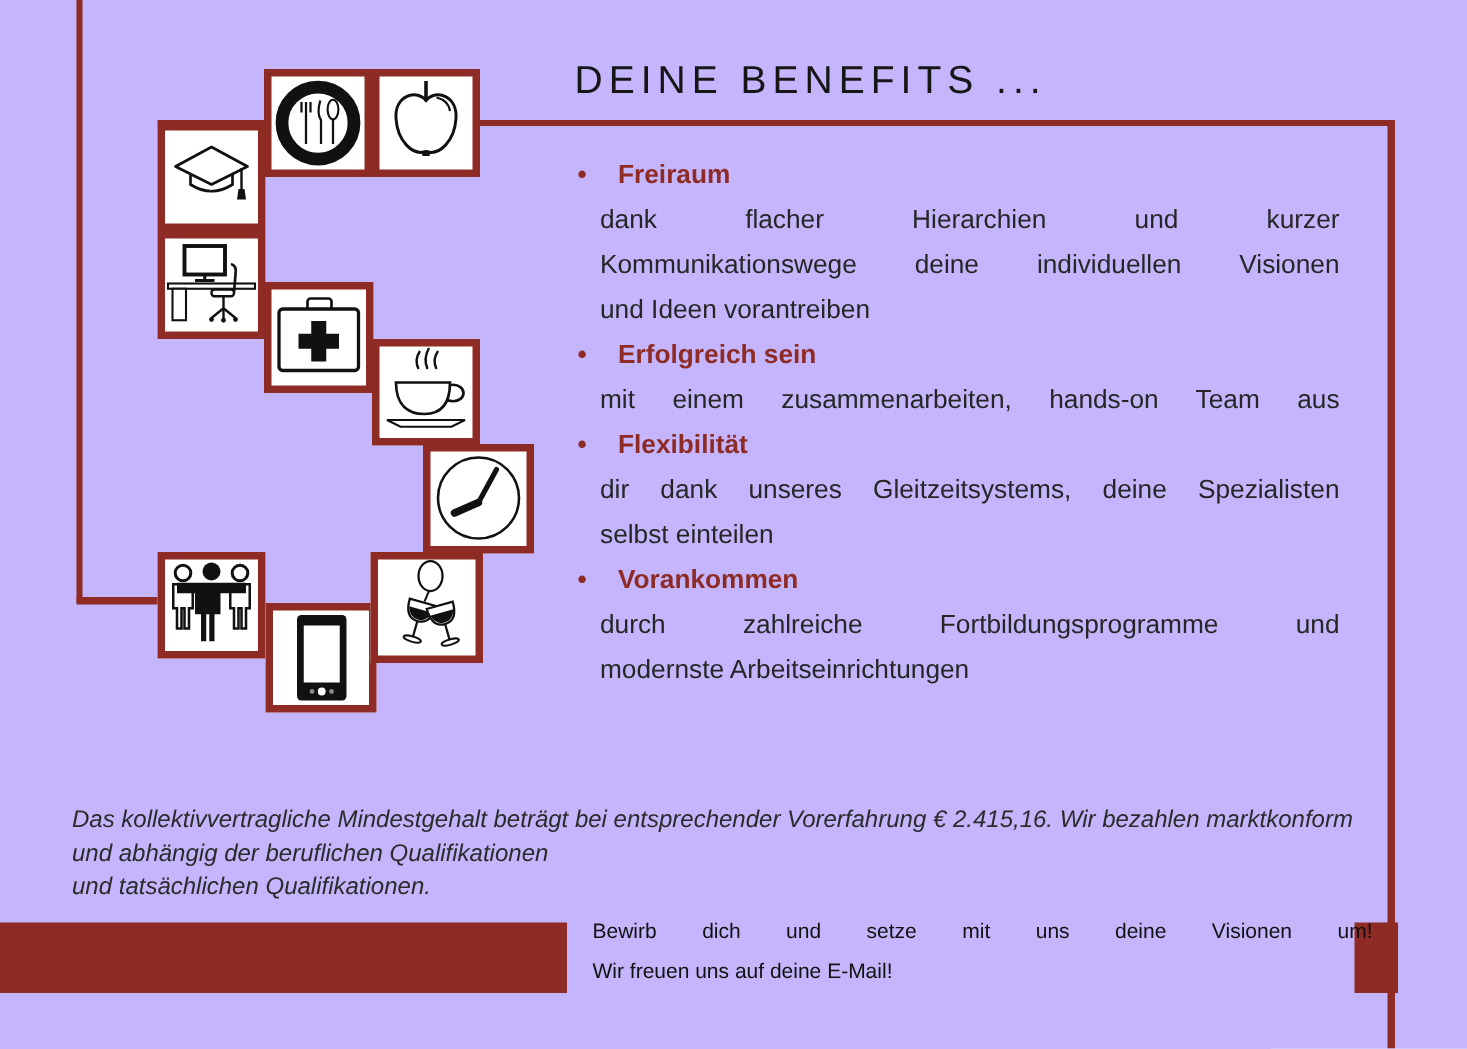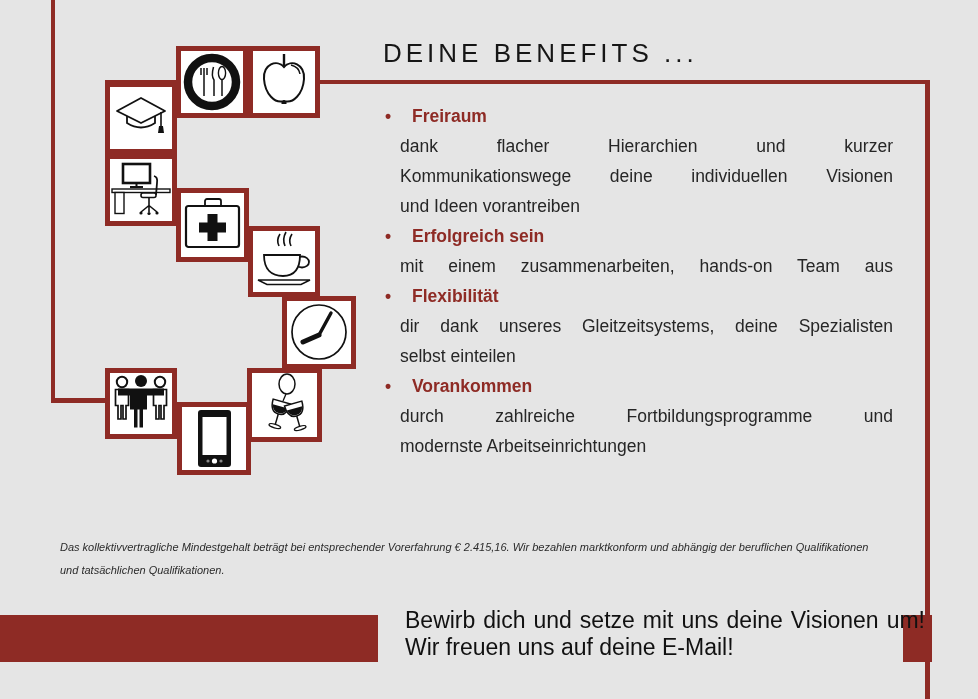--- a/index.html
+++ b/index.html
@@ -1,43 +1,43 @@
 <!DOCTYPE html>
 <html><head>
 <meta charset="utf-8">
 <style>
   :root { --red:#8e2b25; --ink:#222; }
   * { margin:0; padding:0; box-sizing:border-box; }
   body { background:#fff; font-family:"Liberation Sans","DejaVu Sans",sans-serif; }
-  .page { position:relative; width:978px; height:699px; background:#e5e5e5; overflow:hidden; }
+  .page { position:relative; width:978px; height:699px; background:#c4b5fd; overflow:hidden; }
 
   .rline { position:absolute; background:var(--red); }
 
   .tile { position:absolute; background:#fff; border:5px solid var(--red);
           display:flex; align-items:center; justify-content:center; }
   .tile svg { display:block; }
 
   .title { position:absolute; left:383px; top:38px; font-size:26px; letter-spacing:4px;
            font-weight:300; color:#161616; white-space:nowrap; }
 
   .benefits { position:absolute; left:385px; top:101px; width:520px;
               font-size:17.5px; line-height:30px; color:#262626; }
   .benefit-head { display:flex; }
   .dot { width:27px; color:var(--red); font-weight:bold; }
   .head { font-weight:bold; color:var(--red); }
   .bline { margin-left:15px; width:493px; text-align:justify; text-align-last:justify; }
   .bline.last { text-align-last:left; }
 
-  .legal { position:absolute; left:60px; top:536px; width:880px; font-style:italic;
-           font-size:11px; line-height:22.5px; color:#2b2b2b; }
+  .legal { position:absolute; left:48px; top:536px; width:880px; font-style:italic;
+           font-size:16px; line-height:22.5px; color:#2b2b2b; }
 
   .cta-bar-left  { position:absolute; left:0;   top:615px; width:378px; height:47px; background:var(--red); }
   .cta-block-right { position:absolute; left:903px; top:615px; width:29px; height:47px; background:var(--red); }
-  .cta-text { position:absolute; left:405px; top:607px; width:520px;
-              font-size:23px; line-height:26.5px; color:#111; }
+  .cta-text { position:absolute; left:395px; top:607px; width:520px;
+              font-size:14px; line-height:26.5px; color:#111; }
   .cta-l1 { text-align:justify; text-align-last:justify; }
 
   .vline-left   { left:51px;  top:0;    width:4px;  height:402px; }
   .connector    { left:51px;  top:398px; width:58px; height:5px; }
   .title-rule   { left:105px; top:80px; width:825px; height:4px; }
   .vline-right  { left:925px; top:80px; width:5px;  height:619px; }
 </style>
 </head>
 <body>
 

